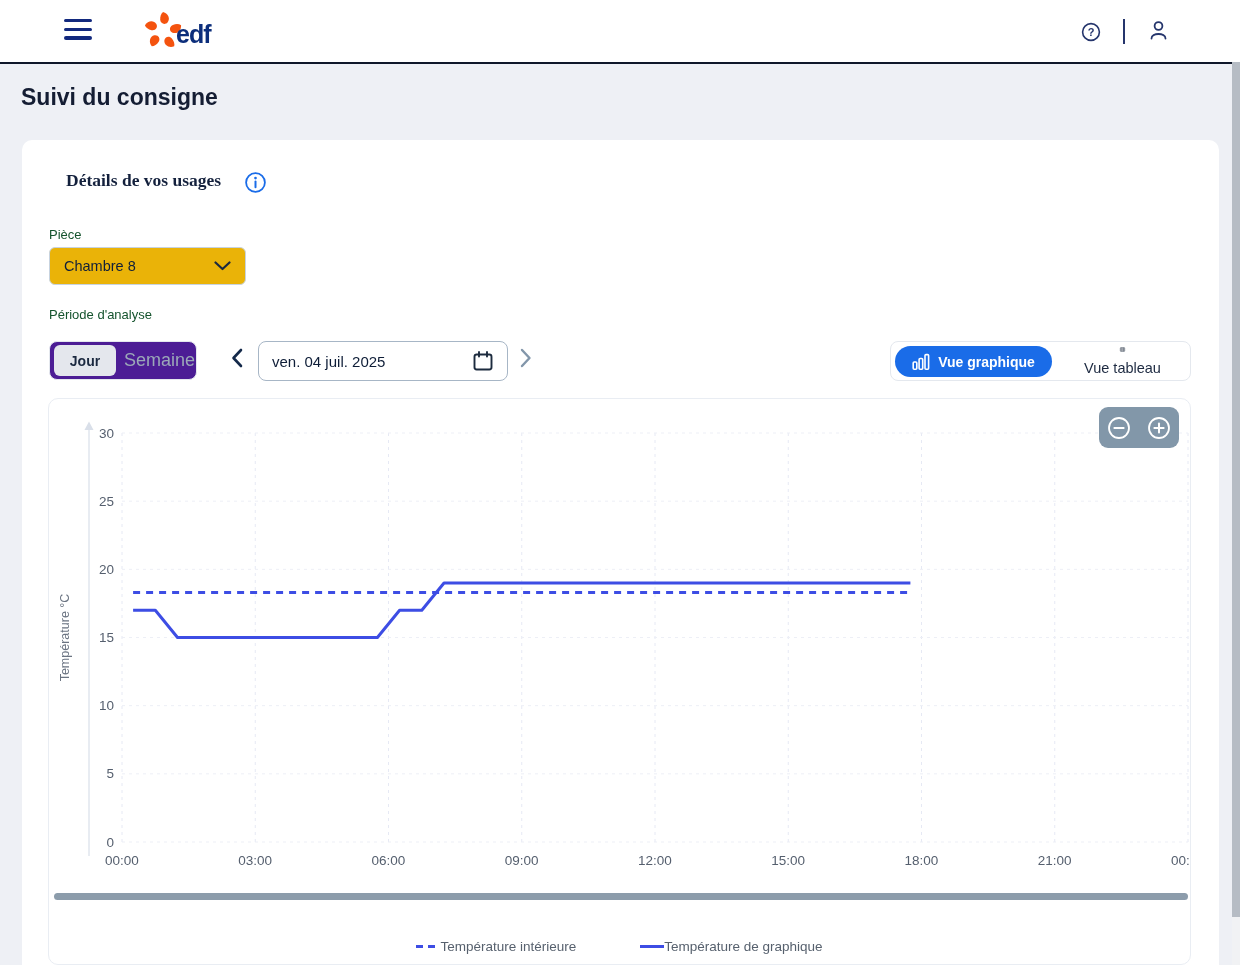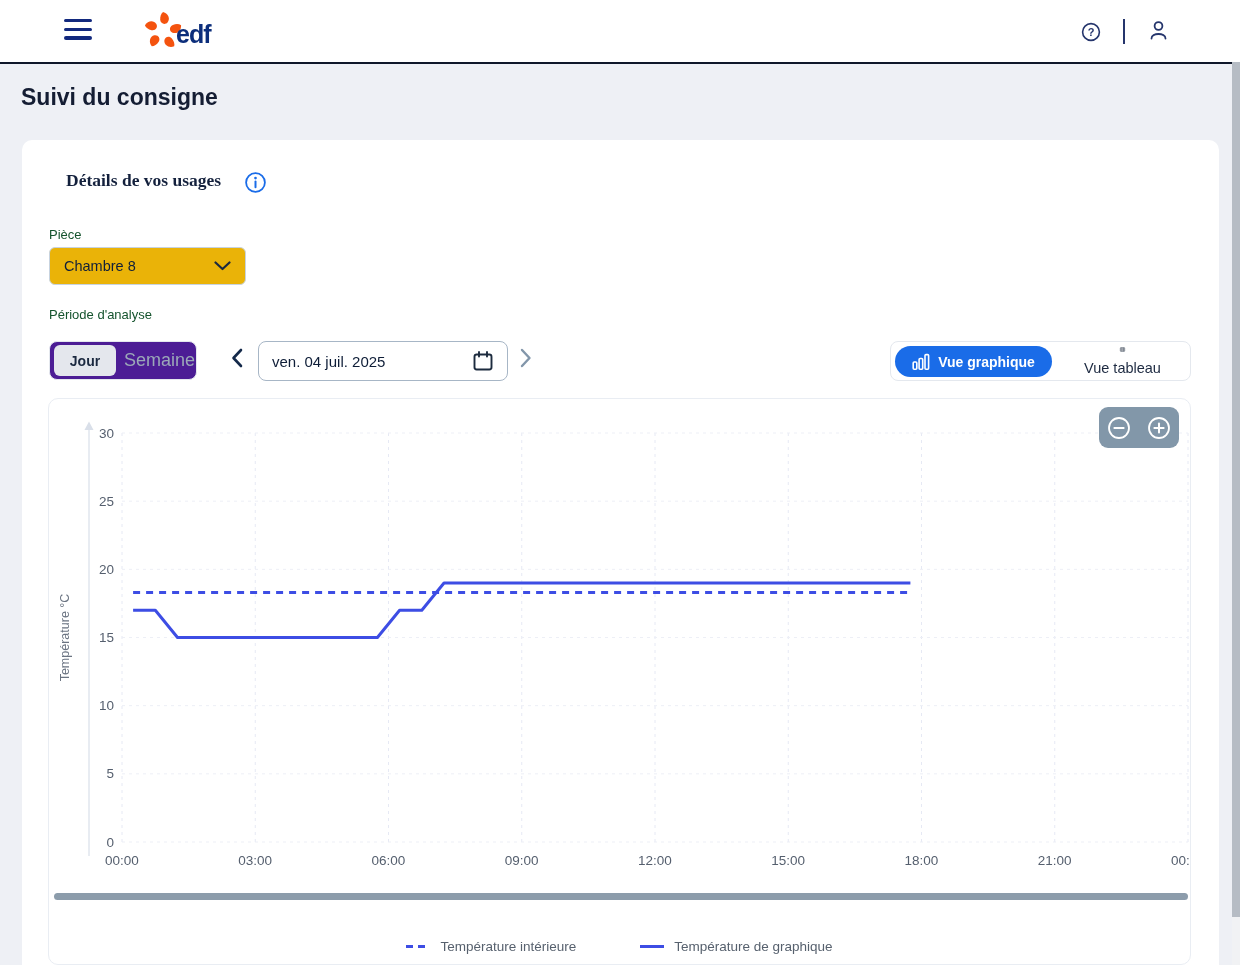--- a/index.html
+++ b/index.html
@@ -46,21 +46,21 @@
   .viewbtn.active{left:4px;width:157px;background:#1a6ce8;border-radius:16px;color:#fff;font-weight:700;font-size:14px;}
   .viewbtn.idle{left:166px;width:131px;background:transparent;color:#1c2940;font-size:14.5px;flex-direction:column;}
   
   .chartbox{position:absolute;left:26px;top:258px;width:1143px;height:567px;border:1px solid #e9edf3;border-radius:10px;box-sizing:border-box;overflow:hidden;background:#fff;}
   .zoomctl{position:absolute;right:11px;top:8px;width:80px;height:41px;background:#8297a9;border-radius:9px;
     display:flex;align-items:center;justify-content:space-around;z-index:2;}
   .zoomctl button{background:none;border:none;padding:0;cursor:pointer;line-height:0;}
   #chart{position:absolute;left:0;top:0;}
   .hscroll{position:absolute;left:5px;top:494px;width:1134px;height:7px;background:#8c9cab;border-radius:4px;cursor:pointer;}
   .legend{position:absolute;left:0;top:540px;width:100%;display:flex;justify-content:center;gap:64px;}
-  .lg-item{display:flex;align-items:center;gap:10px;cursor:pointer;}
+  .lg-item{display:flex;align-items:center;cursor:pointer;}
   .lg-item .sw{width:24px;height:3.5px;background:var(--c);display:inline-block;}
   .lg-item .sw.dashed{background:repeating-linear-gradient(90deg,var(--c) 0 7px,transparent 7px 12px);}
   .lg-item .lb{font-size:13.5px;color:#57616e;}
   
   .vscroll{position:absolute;left:1232px;top:62px;width:8px;height:903px;background:#f1f2f4;z-index:6;}
   .vscroll .thumb{position:absolute;left:0;top:0;width:8px;height:855px;background:#b6bcc4;}
   svg{display:block;}
 </style>
 </head>
 <body>

